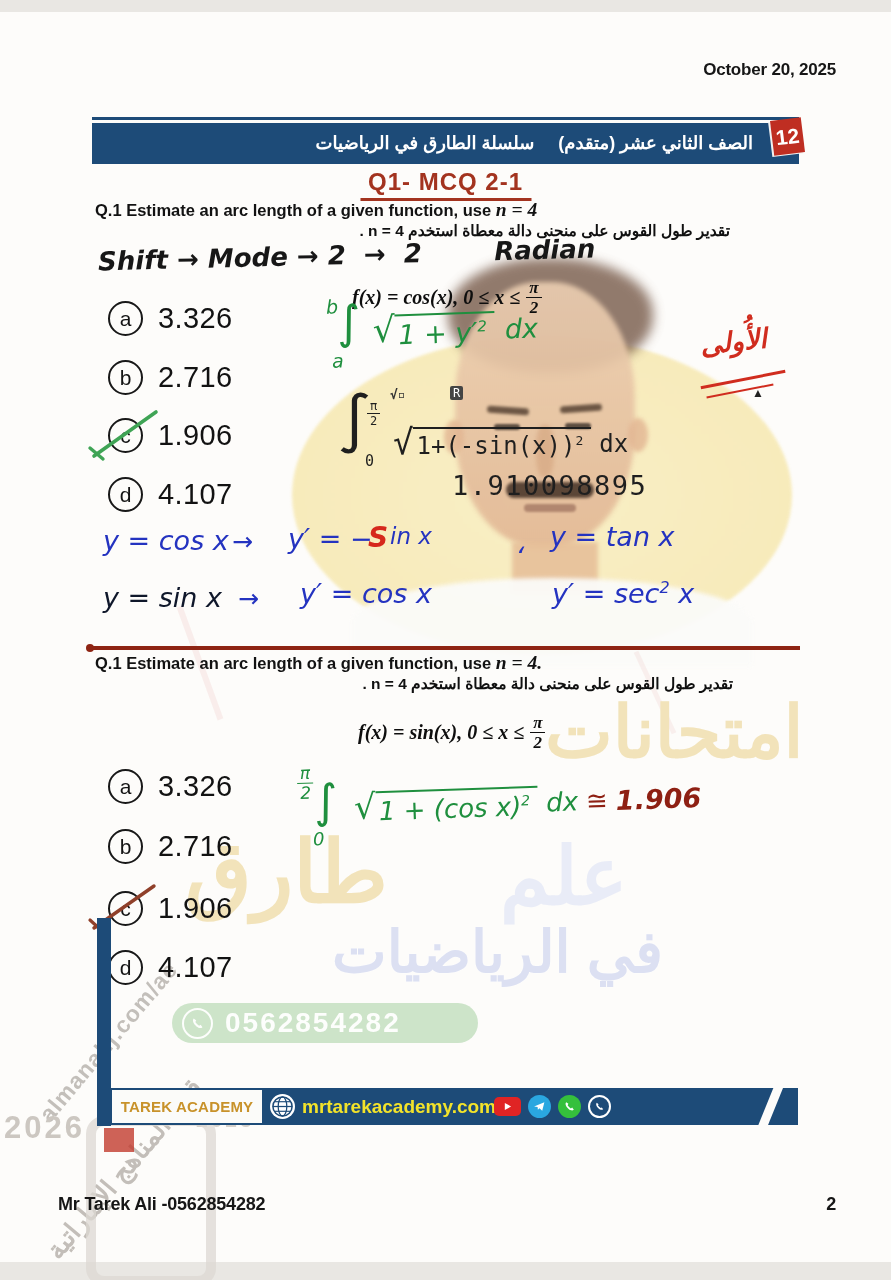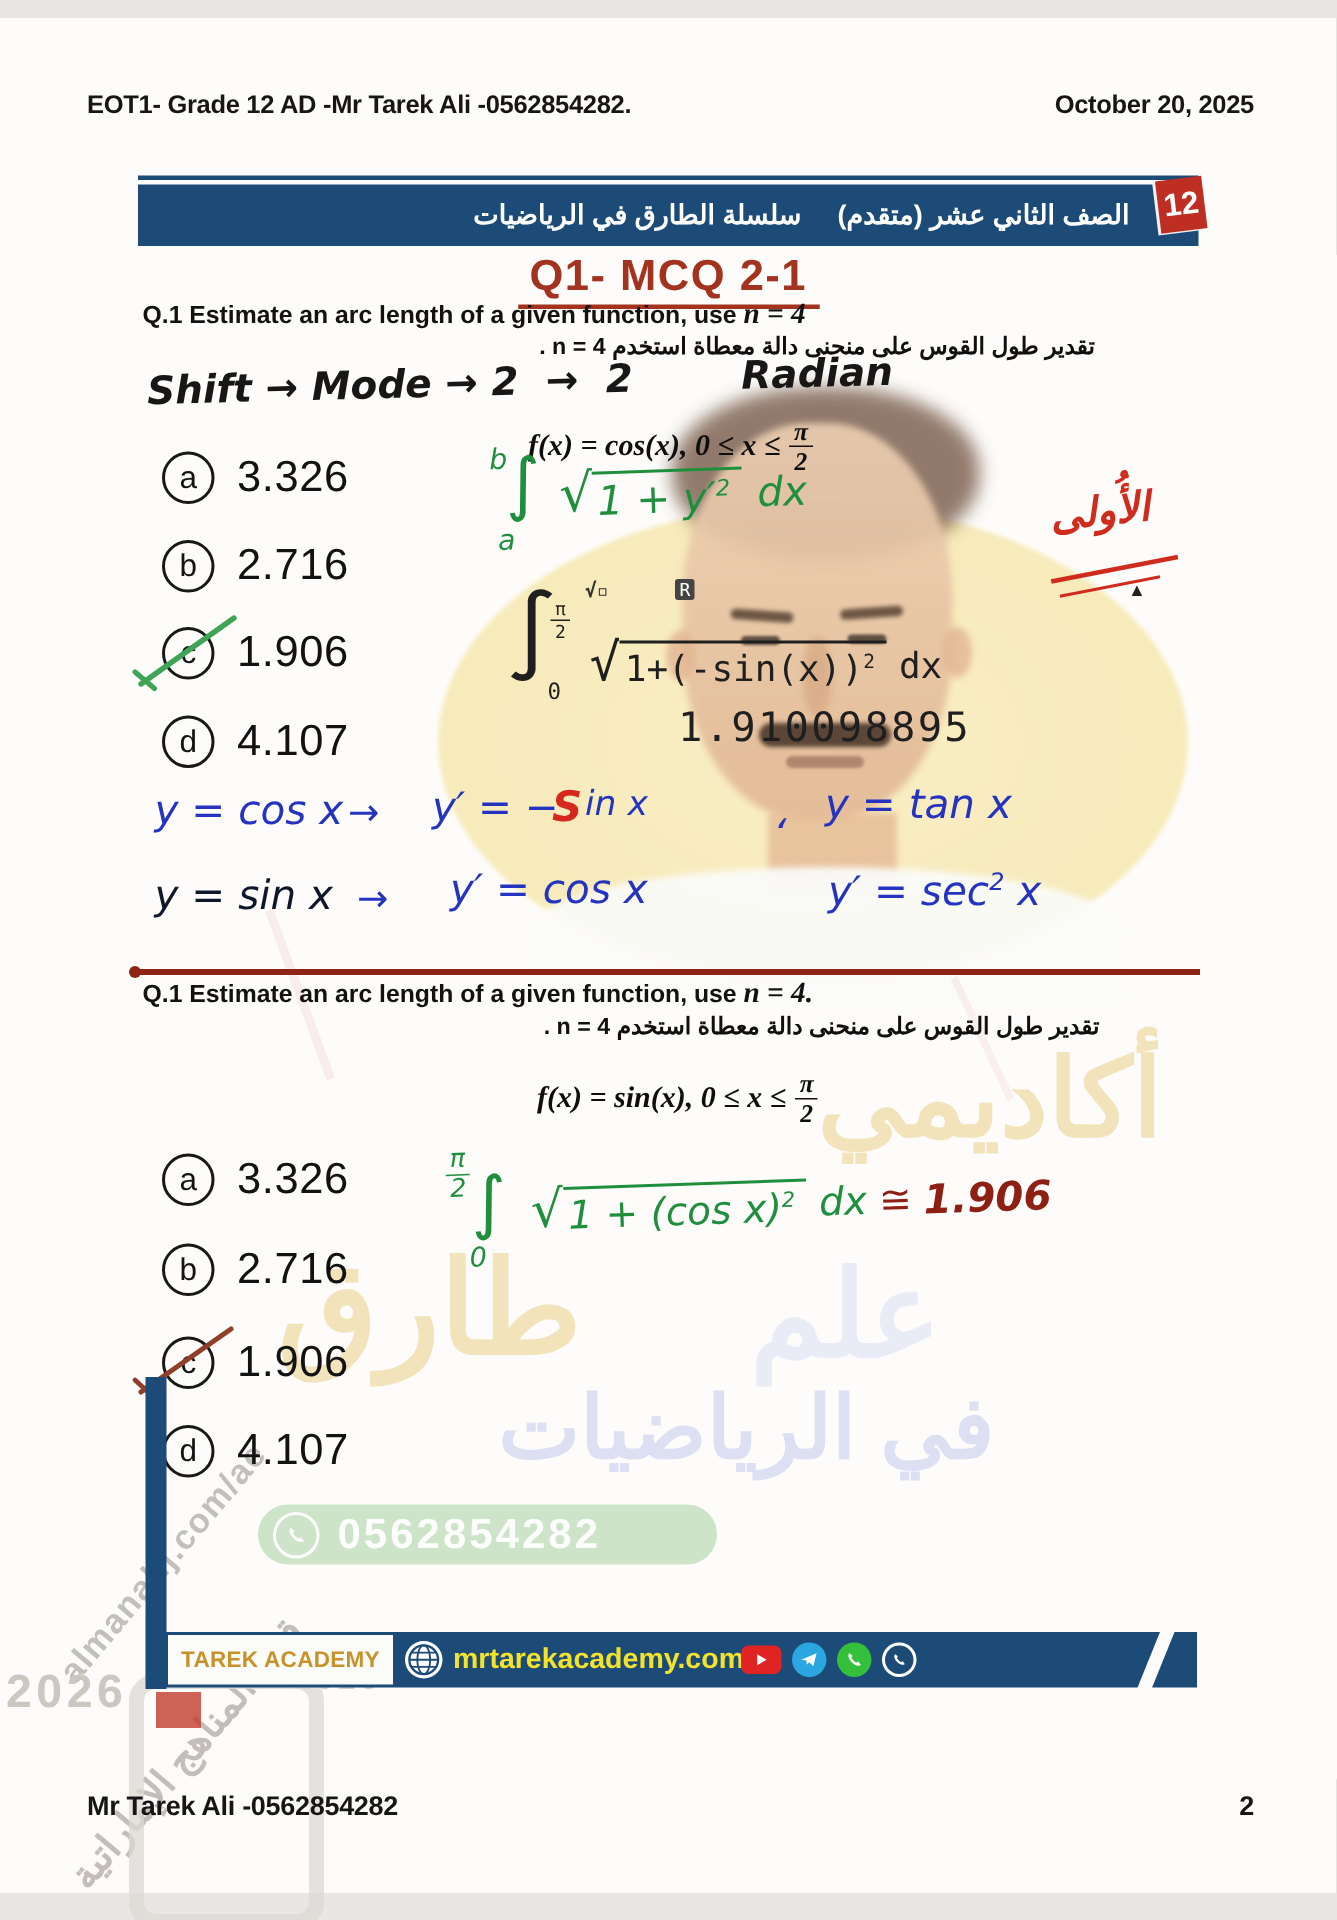--- a/index.html
+++ b/index.html
@@ -14,21 +14,21 @@
   .strip{position:absolute;left:0;right:0;background:#e9e7e3;}
 
   
   .hdr{font-weight:bold;font-size:17px;letter-spacing:-0.2px;color:#161616;}
 
   
   .banner{background:var(--navy);color:#fff;}
   .banner .yellow{color:#f6d416;}
 
   
-  .bigtitle{font-size:29px;font-weight:bold;color:#a3331f;letter-spacing:1px;
+  .bigtitle{font-size:24px;font-weight:bold;color:#a3331f;letter-spacing:1px;
             border-bottom:3.5px solid #a3331f;padding:0 8px 2px;}
 
   
   .qline{font-size:16.5px;font-weight:bold;color:#121212;white-space:nowrap;}
   .qmath{font-family:"Liberation Serif",serif;font-style:italic;font-size:19.5px;}
   .qar{font-size:15.5px;font-weight:bold;direction:rtl;white-space:nowrap;color:#101010;}
 
   
   .mathline{display:flex;align-items:center;gap:6px;font-family:"Liberation Serif",serif;
             font-style:italic;font-weight:bold;font-size:20px;color:#0e0e0e;}
@@ -88,21 +88,21 @@
   <div class="pz" style="left:512px;top:542px;width:86px;height:50px;background:#e6bd97;filter:blur(2px);
        opacity:.85"></div>
   <div class="pz" style="left:352px;top:578px;width:400px;height:88px;background:#fbfbf9;
        border-radius:50% 50% 0 0;filter:blur(2px);opacity:.95"></div>
 
   <div class="pz" style="left:140px;top:660px;width:120px;height:6px;background:#f3dcd9;opacity:.45;
        transform:rotate(70deg)"></div>
   <div class="pz" style="left:610px;top:690px;width:90px;height:5px;background:#f3dcd9;opacity:.4;
        transform:rotate(65deg)"></div>
 
-  <div class="wm" style="left:545px;top:690px;font-size:72px;color:#f2e3ba;direction:rtl">أكاديمي</div>
+  <div class="wm" style="left:545px;top:690px;font-size:72px;color:#f2e3ba;direction:rtl">امتحانات</div>
   <div class="wm" style="left:185px;top:822px;font-size:86px;color:#f2e3ba;direction:rtl">طارق</div>
   <div class="wm" style="left:500px;top:830px;font-size:80px;color:#e9ecf7;direction:rtl">علم</div>
   <div class="wm" style="left:245px;top:918px;width:505px;text-align:center;font-size:58px;color:#dce0f2;
        direction:rtl;text-shadow:0 0 2px #fff">في الرياضيات</div>
 
   <div class="abs" style="left:172px;top:1003px;width:286px;height:40px;border-radius:22px;
        background:rgba(146,199,141,.45);z-index:2;display:flex;align-items:center;gap:12px;padding:0 10px">
     <span class="icircle" style="width:27px;height:27px;border:2.5px solid rgba(255,255,255,.95)">
       <svg width="15" height="15" viewBox="0 0 24 24">
           <path fill="rgba(255,255,255,.95)" d="M6 4C6 4 4 6 5 9c1.2 4 6 9 10 10 3 1 5-1 5-1l-3-4-2.5 1.5C12 14 10 12 8.5 9.5L10 7Z"></path>
@@ -114,21 +114,20 @@
   <div class="wm" style="left:34px;top:1110px;font-size:23px;color:#b9b5b0;letter-spacing:1px;opacity:.85;
        transform:rotate(-50deg);transform-origin:left top">almanahj.com/ae</div>
   <div class="wm" style="left:4px;top:1110px;font-size:31px;color:#ccc7c1;letter-spacing:3px">2026</div>
   <div class="wm" style="left:196px;top:1108px;font-size:21px;color:#d5d0ca;letter-spacing:3px">2025</div>
   <div class="wm" style="left:52px;top:1240px;font-size:26px;color:#bdb8b2;direction:rtl;opacity:.9;
        transform:rotate(-50deg);transform-origin:left center">قناة المناهج الإماراتية</div>
   <div class="pz" style="left:86px;top:1116px;width:110px;height:150px;border:10px solid #dcd8d3;
        border-radius:18px;opacity:.75"></div>
   <div class="pz" style="left:104px;top:1128px;width:30px;height:24px;background:#c23b2e;opacity:.8"></div>
 
-  <div class="abs content hdr" style="left:58px;top:60px">EOT1- Grade  12 AD -Mr Tarek Ali -0562854282.</div>
   <div class="abs content hdr" style="right:55px;top:60px">October 20, 2025</div>
 
   <div class="abs content" style="left:92px;top:117px;width:707px;height:3px;background:var(--navy)"></div>
   <div class="abs content banner" style="left:92px;top:123px;width:707px;height:41px">
     <div class="abs nowrap" style="right:46px;top:9px;font-size:18px;font-weight:bold;direction:rtl">
       <span>الصف الثاني عشر (متقدم)</span>
       <span style="display:inline-block;width:14px"></span>
       <span>سلسلة الطارق في الرياضيات</span>
     </div>
     <div class="abs" style="right:-4px;top:-4px;width:31px;height:35px;background:#bf2e22;color:#fff;

